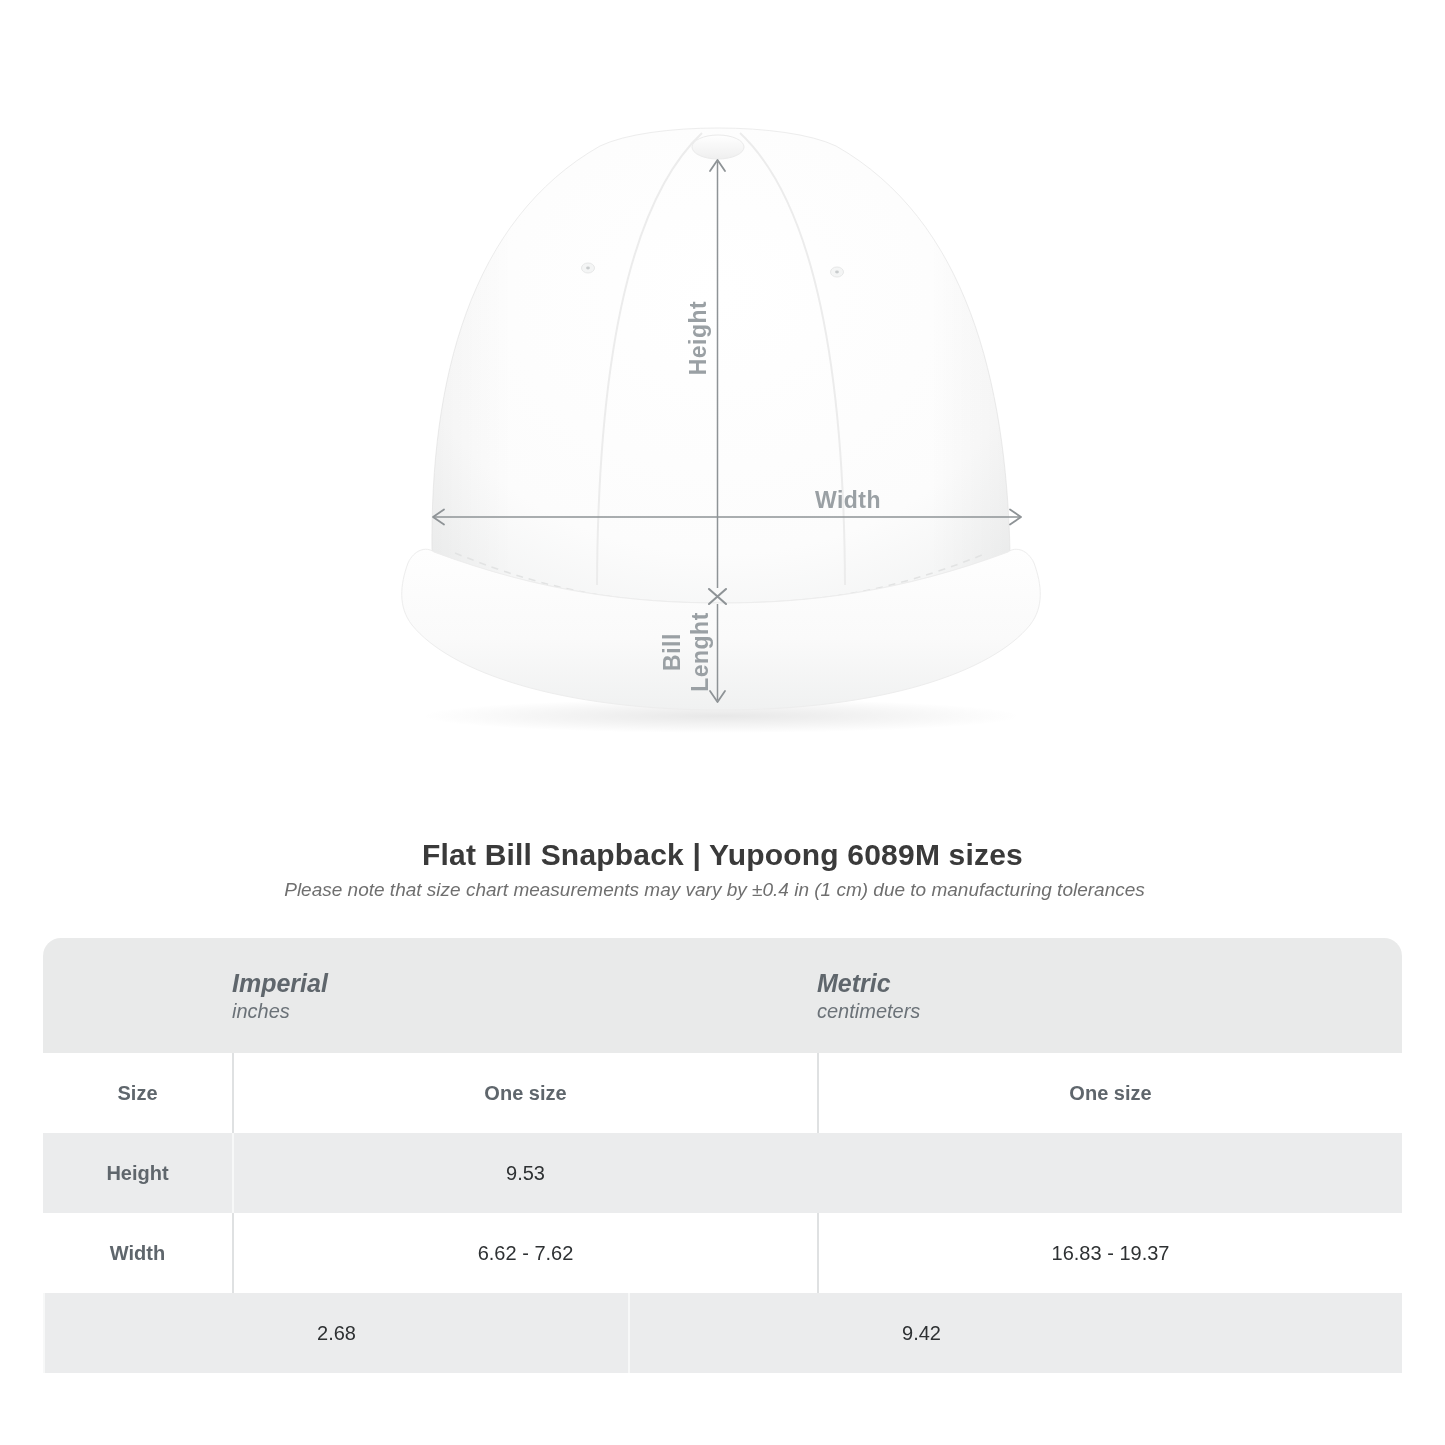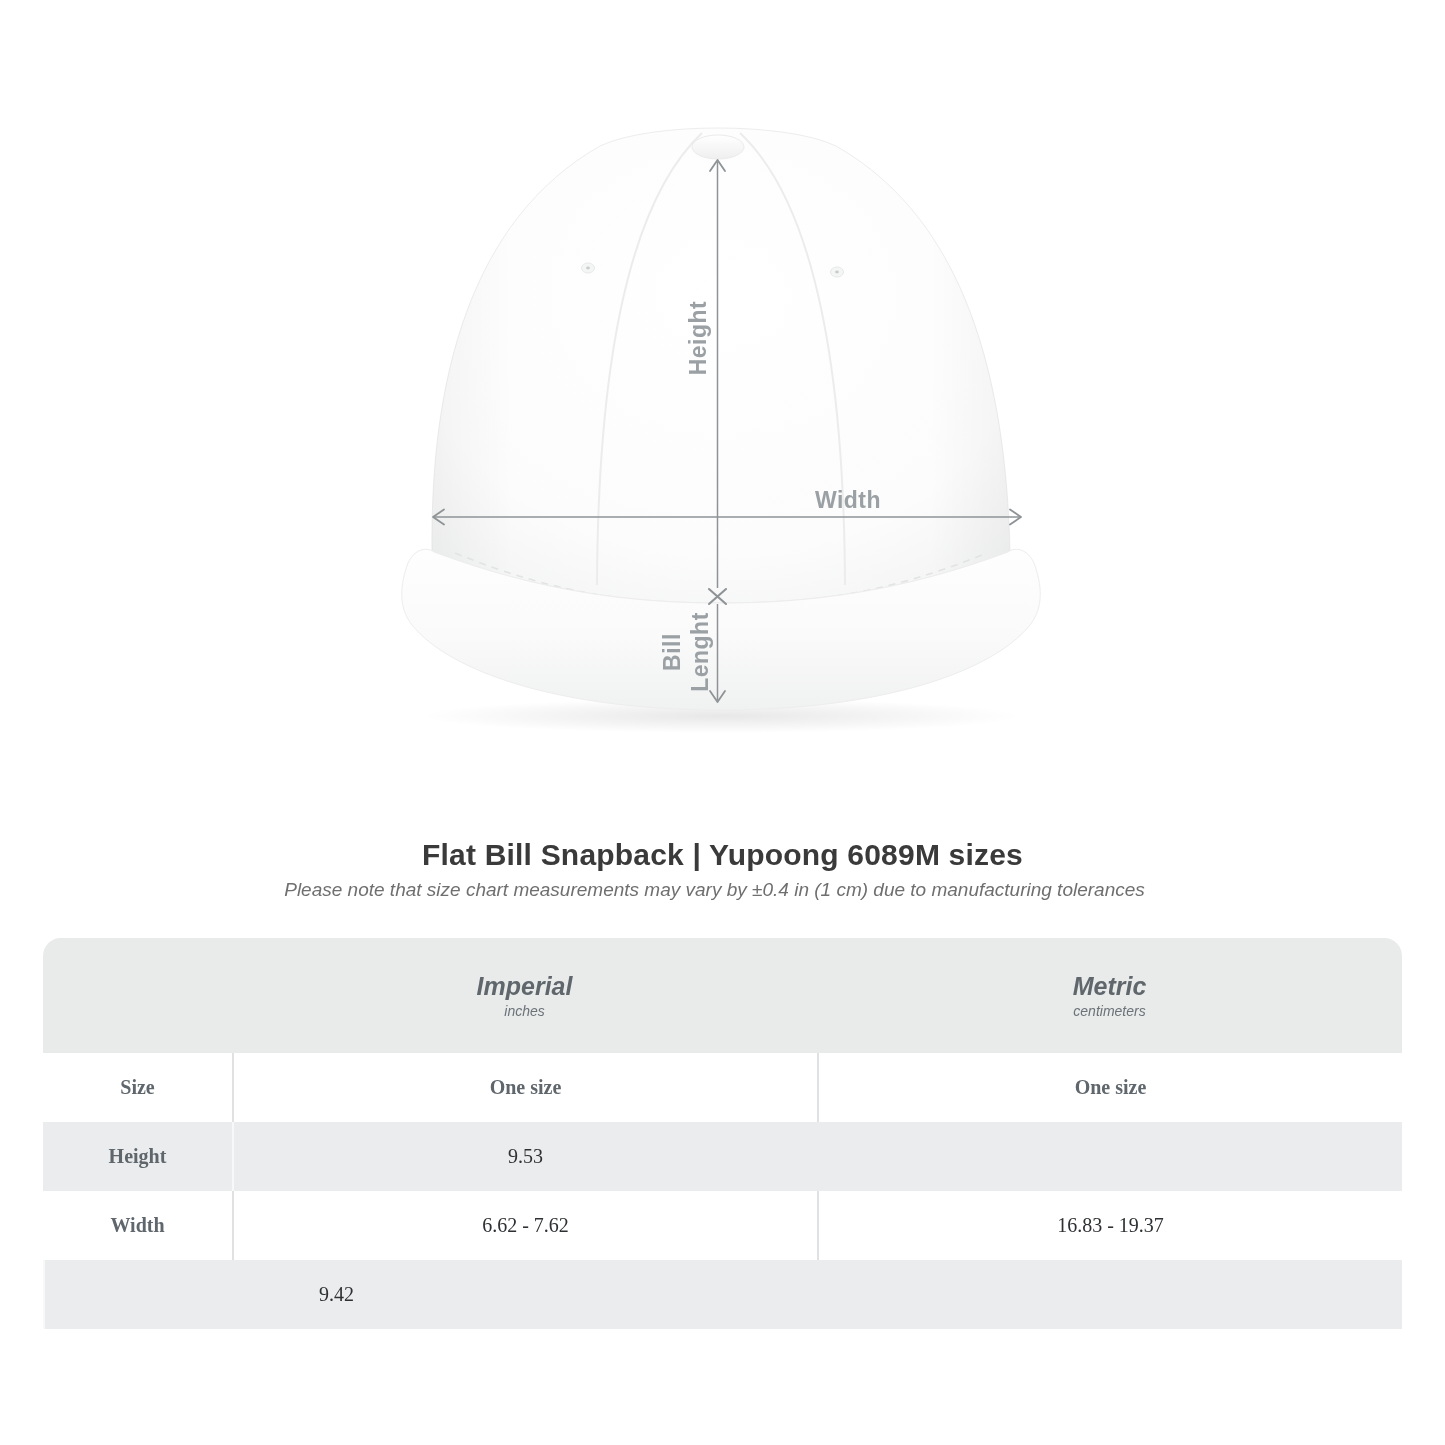--- a/index.html
+++ b/index.html
@@ -21,24 +21,24 @@
   
   .title-block{position:absolute;left:0;top:838px;width:1445px;text-align:center;}
   .title-block h1{margin:0;font-size:30px;font-weight:bold;color:var(--title-color);letter-spacing:0.2px;}
   .title-block p{margin:7px 16px 0 0;font-size:19px;font-style:italic;color:var(--subtitle-color);}
 
   
   .size-table{position:absolute;left:43px;top:938px;width:1359px;height:462px;
               border-radius:18px;overflow:hidden;}
   .thead{display:flex;height:115px;background:var(--table-header-bg);}
   .corner-cell{width:189px;}
-  .col-head{width:585px;display:flex;flex-direction:column;align-items:center;justify-content:center;}
+  .col-head{width:585px;display:flex;flex-direction:column;align-items:flex-start;justify-content:center;}
   .col-title{font-size:25px;font-weight:bold;font-style:italic;color:var(--table-label-color);}
-  .col-sub{font-size:14px;font-style:italic;color:#6b7278;margin-top:2px;}
-  .trow{display:flex;height:69px;align-items:stretch;font-family:Liberation Serif, serif;}
+  .col-sub{font-size:20px;font-style:italic;color:#6b7278;margin-top:2px;}
+  .trow{display:flex;height:80px;align-items:stretch;}
   .trow.stripe{background:var(--table-stripe-bg);}
   .cell{display:flex;align-items:center;justify-content:center;font-size:20px;}
   .cell.label{width:189px;font-weight:bold;color:var(--table-label-color);}
   .cell.val{width:585px;box-sizing:border-box;color:var(--table-value-color);}
   .trow.white .cell.val{border-left:2px solid var(--divider-on-white);}
   .trow.stripe .cell.val{border-left:2px solid var(--divider-on-gray);}
   .cell.vbold{font-weight:bold;color:var(--table-label-color);}
 
   
   .mline{stroke:var(--line-color);stroke-width:1.5;fill:none;}
@@ -175,17 +175,18 @@
     <div class="trow stripe">
       <div class="cell label">Height</div>
       <div class="cell val">9.53</div>
     </div>
     <div class="trow white">
       <div class="cell label">Width</div>
       <div class="cell val">6.62 - 7.62</div>
       <div class="cell val">16.83 - 19.37</div>
     </div>
     <div class="trow stripe">
+      <div class="cell val">2.68</div>
       <div class="cell val">9.42</div>
     </div>
   </div>
 
 </div>
 
 </body></html>

